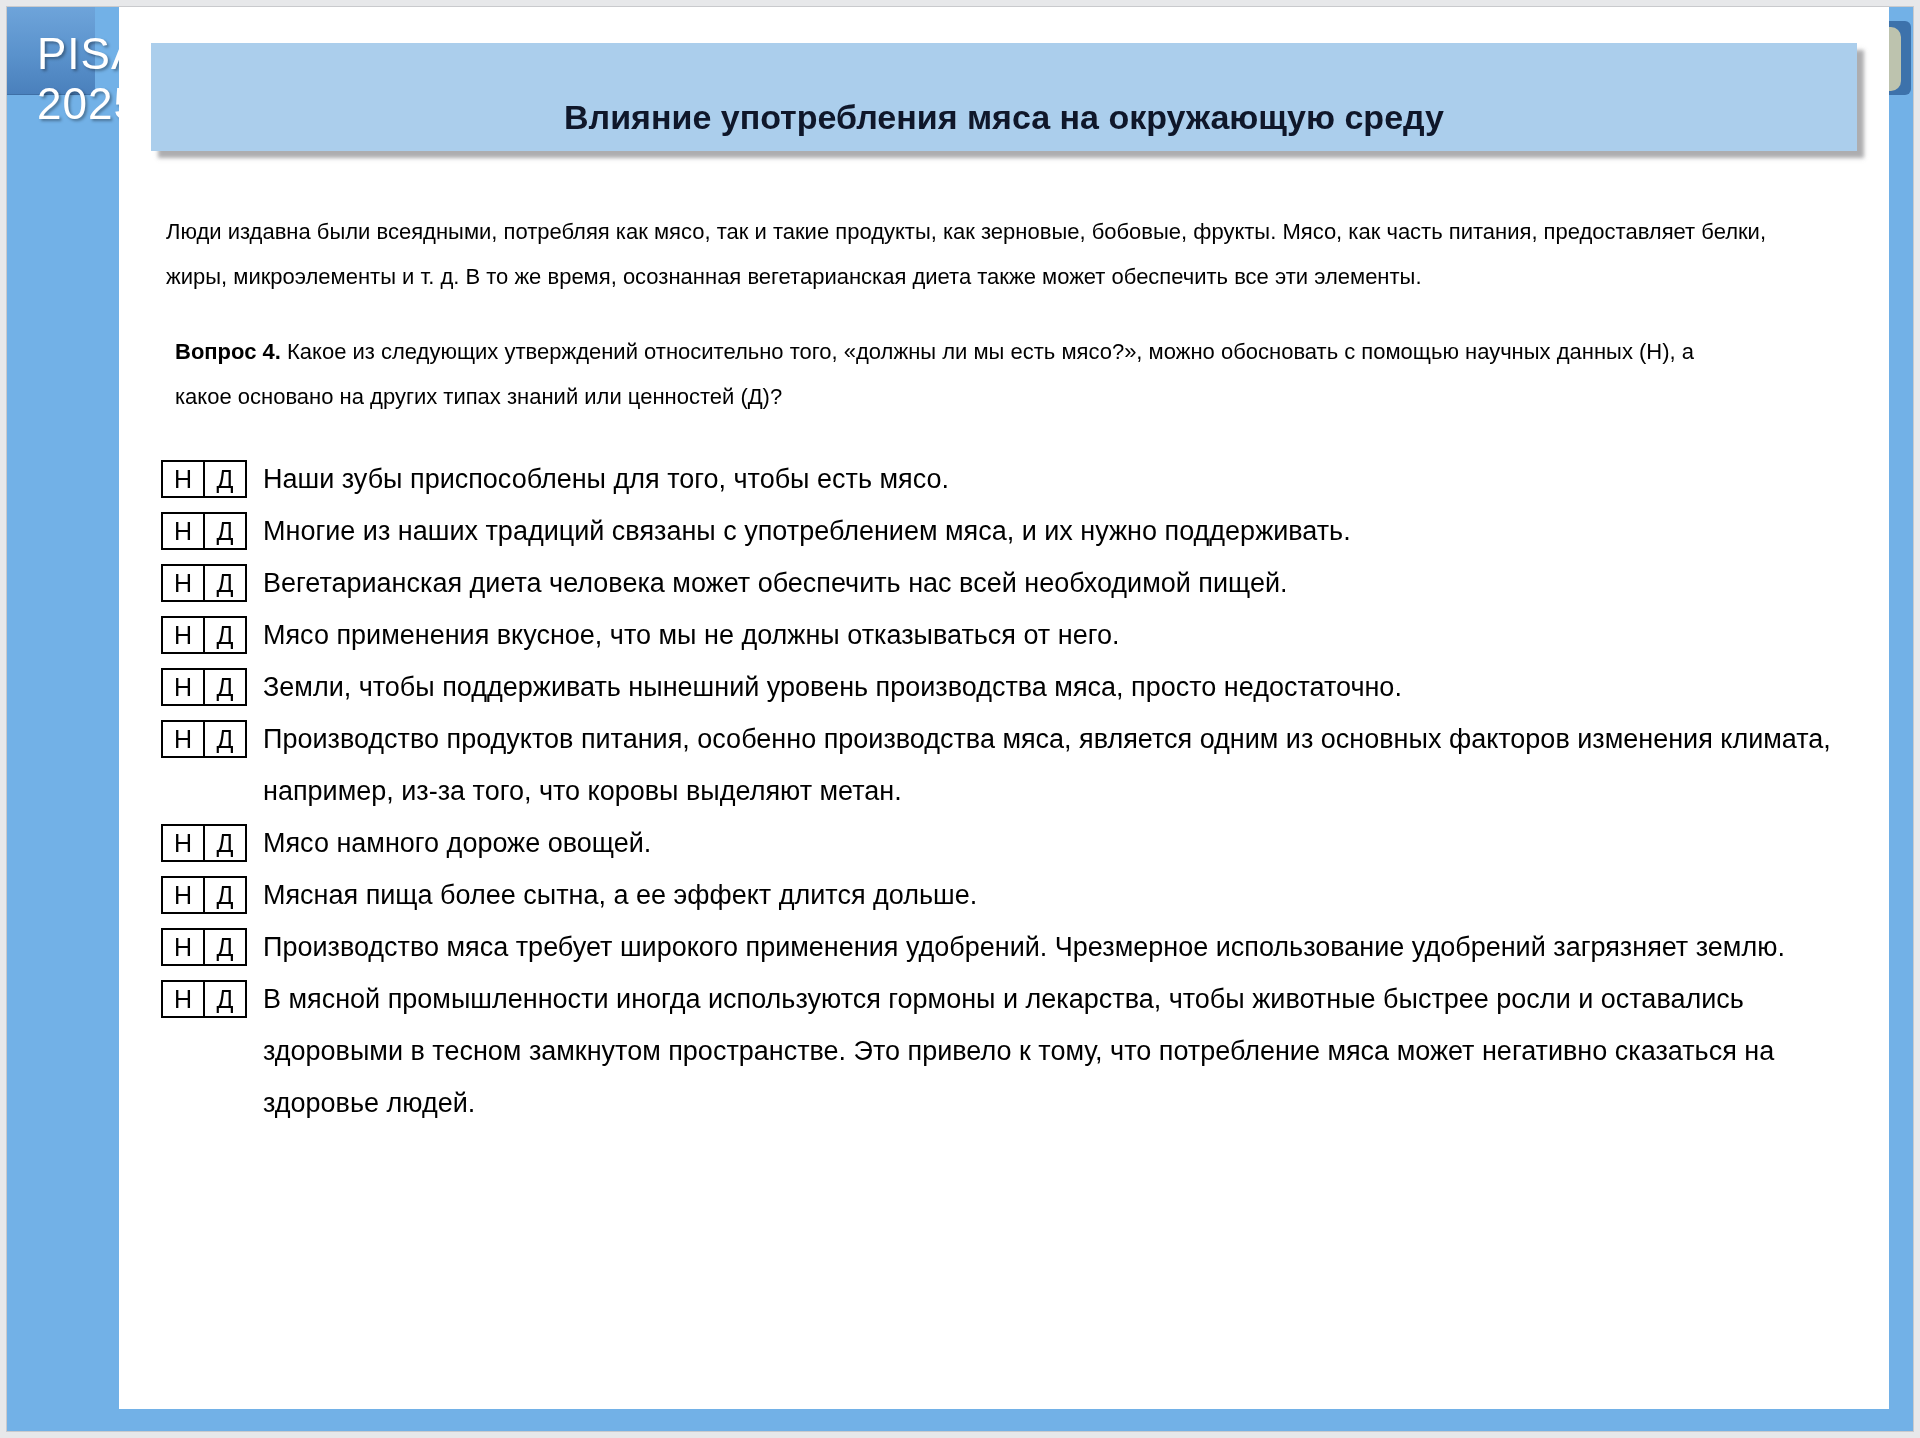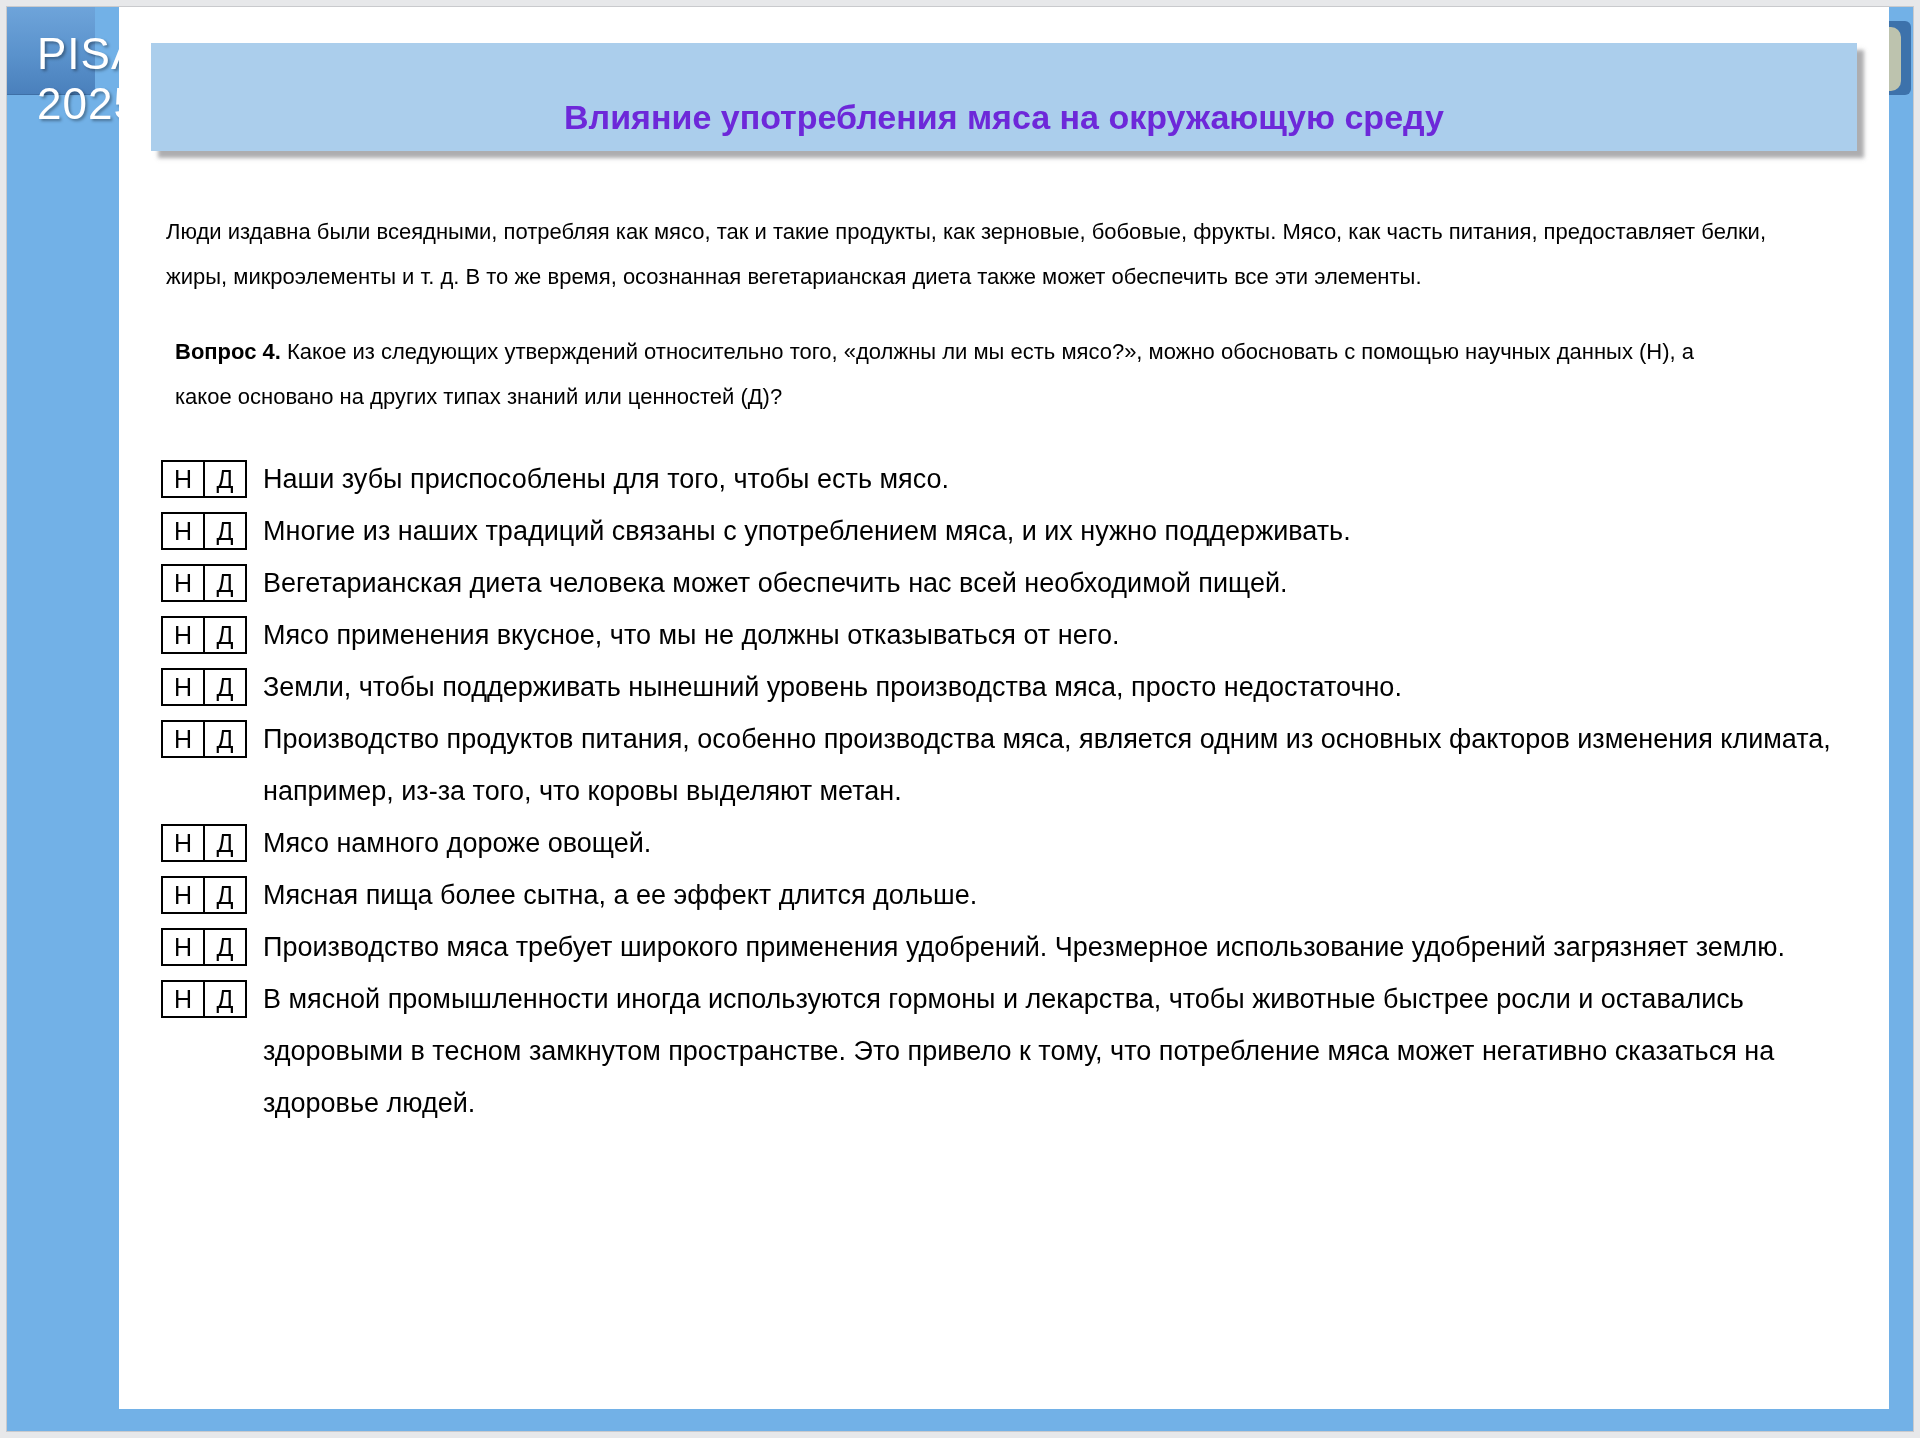--- a/index.html
+++ b/index.html
@@ -49,21 +49,21 @@
   .btn-fwd  { left:1830px; background:#bdc3ae; }
   .tbtn svg { display:block; margin:6px auto; }
 
   
   .content { flex:1; margin:0 24px 22px 24px; background:#ffffff; position:relative;
     overflow:hidden; color:#000; }
 
   .banner { margin:36px 32px 0 32px; height:108px; background:#abceec;
     box-shadow:7px 7px 4px rgba(105,105,110,0.55);
     display:flex; align-items:center; justify-content:center; }
-  .banner h1 { font-size:34px; font-weight:bold; color:#6d28d9;margin-top:40px; }
+  .banner h1 { font-size:34px; font-weight:bold; color:#0f172a;margin-top:40px; }
 
   .bodytext { margin:58px 100px 0 47px; font-size:22px; line-height:45px; }
   .bodytext p { margin-bottom:30px; }
   .question { margin-top:6px; padding-right:72px;margin-left:9px; }
   .qlabel { font-weight:bold; }
 
   .statements { margin:34px 0 0 42px; font-size:27px; }
   .srow { display:flex; align-items:flex-start; }
   .nd { display:flex; flex:0 0 86px; margin-top:7px; }
   .ndb { width:44px; height:38px; background:#ffffff; border:2px solid #000000;

